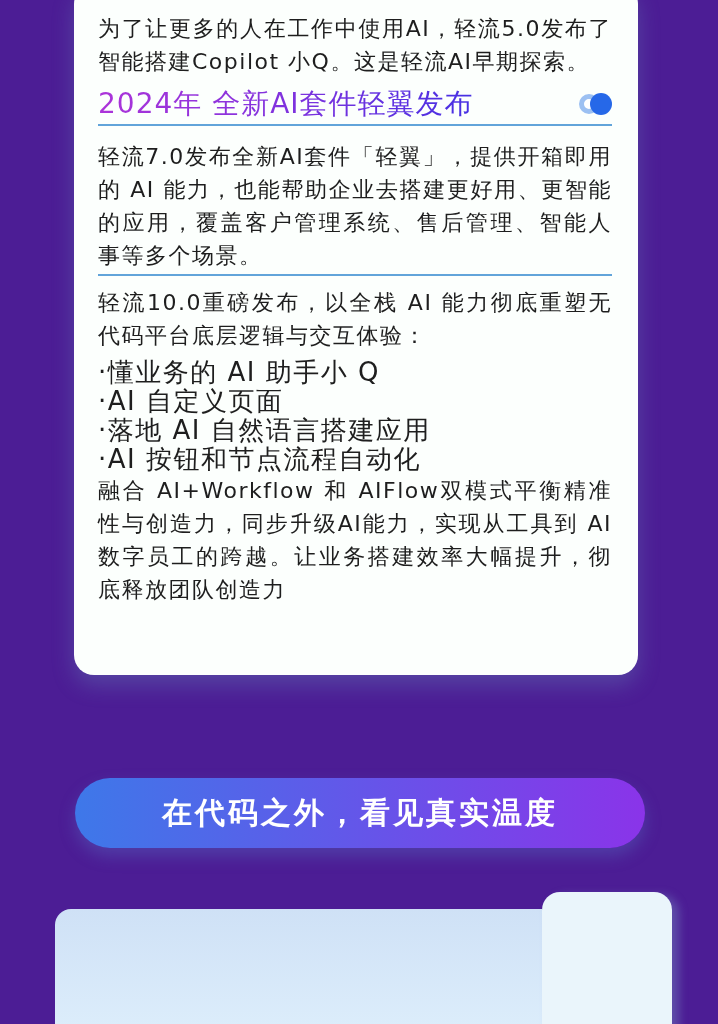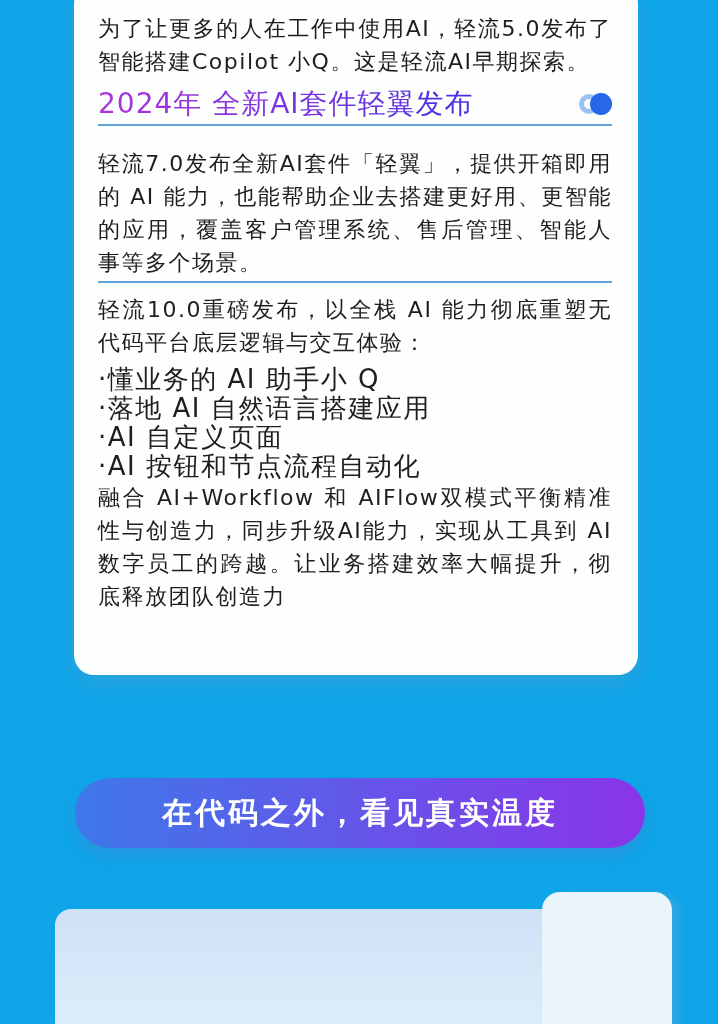--- a/index.html
+++ b/index.html
@@ -6,21 +6,21 @@
   body {
     font-family: "DejaVu Sans", "Liberation Sans", sans-serif;
     background: #d7f7fb;
   }
   .stage {
     position: relative;
     width: 718px;
     height: 1024px;
     margin: 0 auto;
     overflow: hidden;
-    background: #0ea5e9;
+    background: #4c1d95;
   }
 
   
   .article-card {
     position: absolute;
     left: 74px;
     top: -16px;
     width: 564px;
     height: 691px;
     box-sizing: border-box;
@@ -86,21 +86,21 @@
     height: 22px;
     border-radius: 50%;
     background: #2668e8;
   }
   .divider {
     margin-top: 2px;
     border: none;
     border-bottom: 2px solid #62a4da;
     height: 0;
   }
-  .p-after-divider { margin-top: 21px; }
+  .p-after-divider { margin-top: 14px; }
   .p-body3 { margin-top: 10px; }
   .bullets {
     list-style: none;
     margin: 6px 0 0 0;
     padding: 0;
   }
   .bullets li {
     font-size: 26px;
     line-height: 29px;
     letter-spacing: 1.5px;
@@ -196,22 +196,22 @@
     <hr class="divider">
 
     <p class="body-text p-after-divider">轻流7.0发布全新AI套件「轻翼」，提供开箱即用的 AI 能力，也能帮助企业去搭建更好用、更智能的应用，覆盖客户管理系统、售后管理、智能人事等多个场景。</p>
 
     <hr class="divider">
 
     <p class="body-text p-body3">轻流10.0重磅发布，以全栈 AI 能力彻底重塑无代码平台底层逻辑与交互体验：</p>
 
     <ul class="bullets">
       <li>·懂业务的 AI 助手小 Q</li>
+      <li>·AI 自定义页面</li>
       <li>·落地 AI 自然语言搭建应用</li>
-      <li>·AI 自定义页面</li>
       <li>·AI 按钮和节点流程自动化</li>
     </ul>
 
     <p class="body-text p-body4">融合 AI+Workflow 和 AIFlow双模式平衡精准性与创造力，同步升级AI能力，实现从工具到 AI 数字员工的跨越。让业务搭建效率大幅提升，彻底释放团队创造力</p>
 
   </section>
 
   <div class="banner-pill">
     <span>在代码之外，看见真实温度</span>
   </div>

